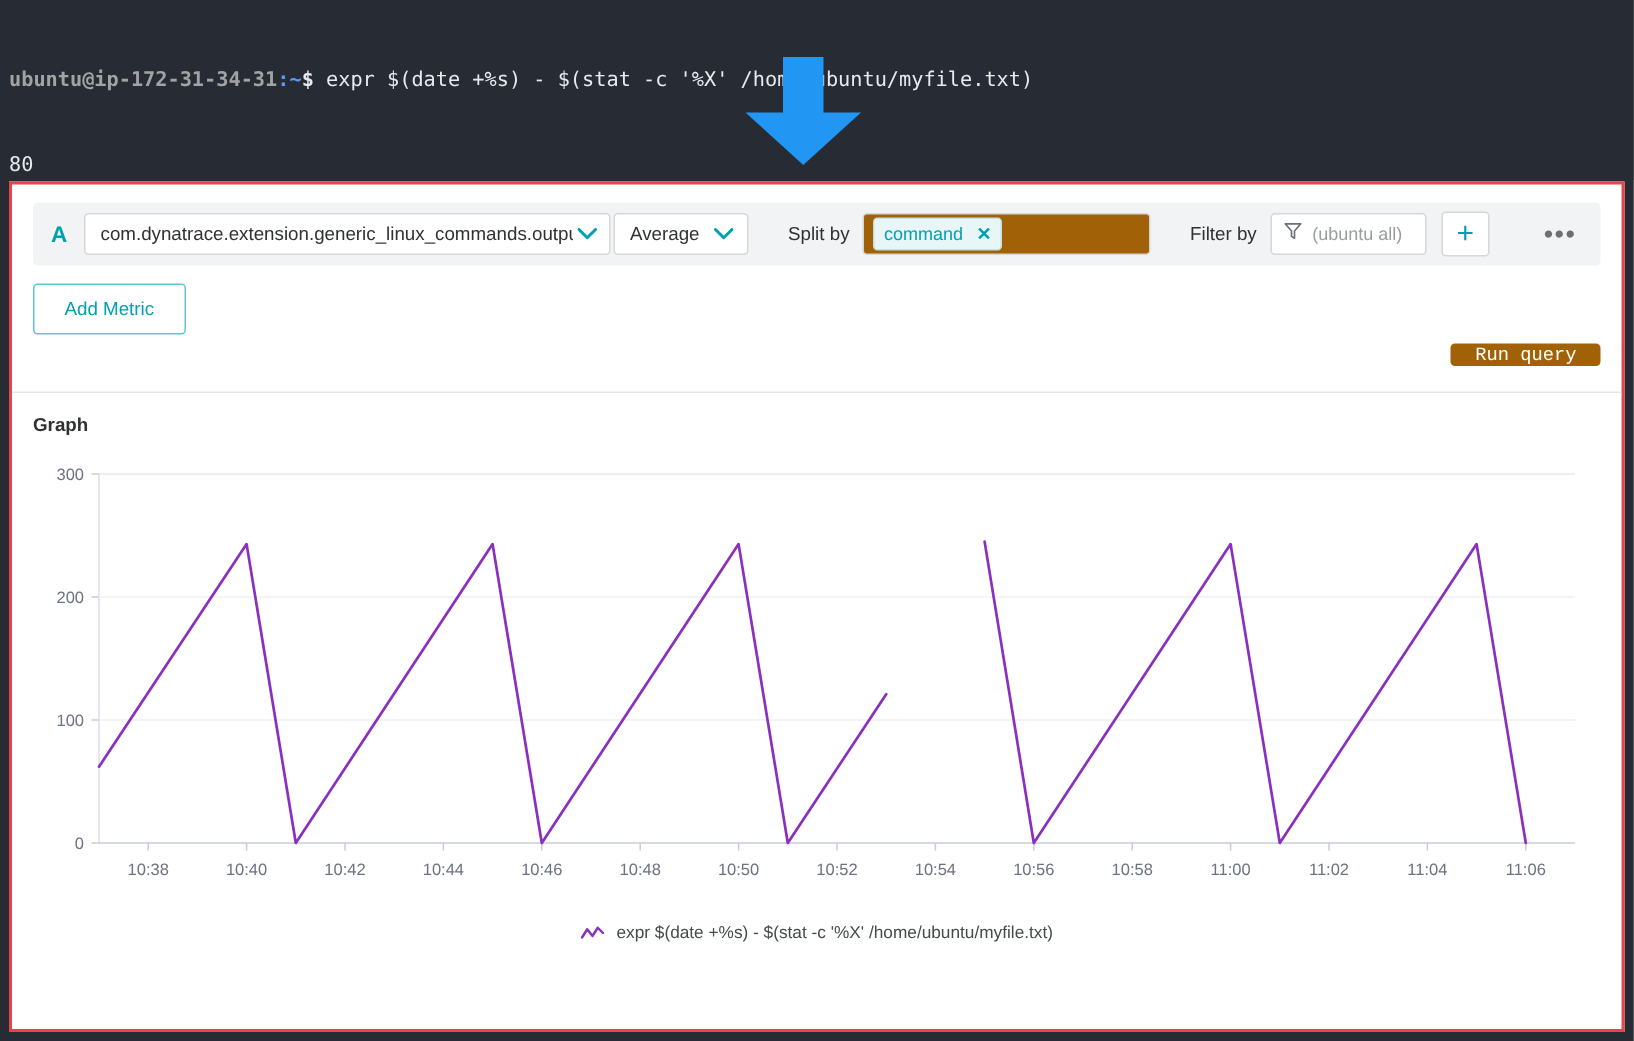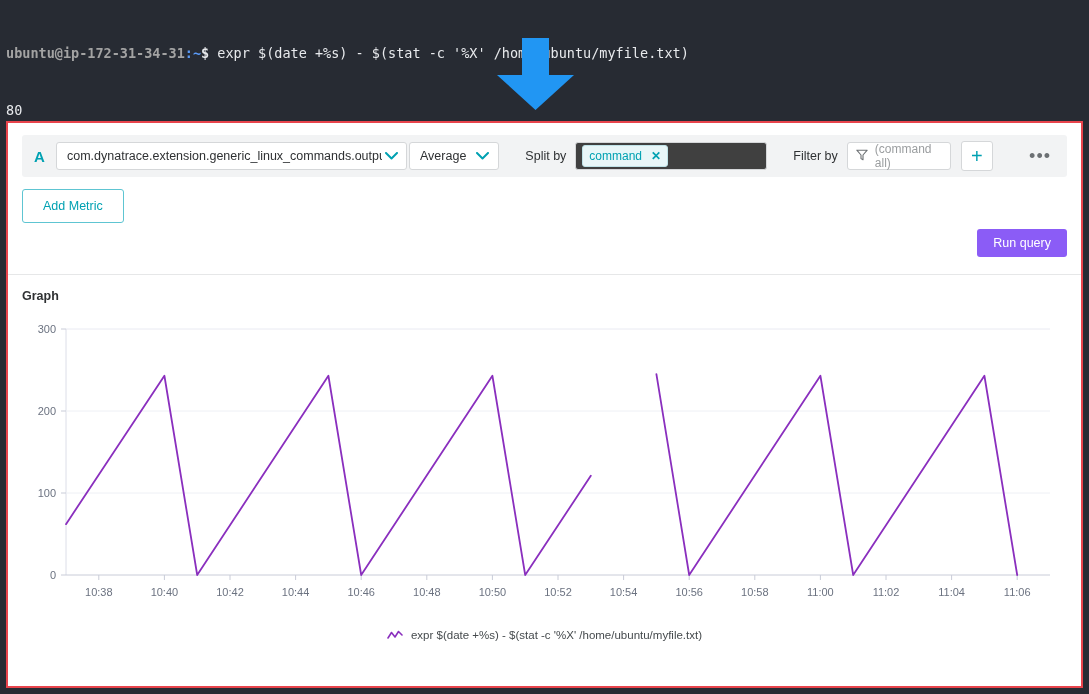--- a/index.html
+++ b/index.html
@@ -126,21 +126,21 @@
   .lbl {
     font-size: 12.5px;
     color: #2f3133;
     margin-left: 26px;
     flex: 0 0 auto;
     white-space: nowrap;
   }
   .splitby-box {
     display: flex;
     align-items: center;
-    background: #404040;
+    background: #a16207;
     border: 1px solid #d5d7d9;
     border-radius: 3px;
     height: 28px;
     width: 192px;
     margin-left: 9px;
     padding: 0 6px;
     box-sizing: border-box;
     flex: 0 0 auto;
   }
   .chip {
@@ -219,28 +219,29 @@
   }
   #run-row {
     display: flex;
     justify-content: flex-end;
     padding: 6px 14px 0 14px;
   }
   #run-query {
     display: inline-flex;
     align-items: center;
     justify-content: center;
-    height: 28px;
+    height: 15px;
     padding: 0 16px;
-    background: #8b5cf6;
+    background: #a16207;
     color: #fff;
     font-size: 12.5px;
     border: none;
     border-radius: 3px;
     cursor: pointer;
+    font-family: Liberation Mono, monospace;
   }
   #divider {
     margin-top: 17px;
     height: 1px;
     background: #e6e7e8;
   }
 
   
   #graph-section { padding: 14px 14px 0 14px; }
   #graph-title {
@@ -315,21 +316,21 @@
       </div>
 
       <span class="lbl">Filter by</span>
 
       <div class="filter-box">
         <span>
           <svg width="12" height="12" viewBox="0 0 12 12">
               <path d="M0.8 1.2 H11.2 L7 6 V10.8 L5 9.6 V6 Z" fill="none" stroke="#6c7073" stroke-width="1.1" stroke-linejoin="round"></path>
             </svg>
         </span>
-        <span class="ph">(command all)</span>
+        <span class="ph">(ubuntu all)</span>
       </div>
 
       <div class="plus-btn">+</div>
 
       <div class="kebab">•••</div>
     </div>
 
     <div id="add-metric">Add Metric</div>
   </div>
 

